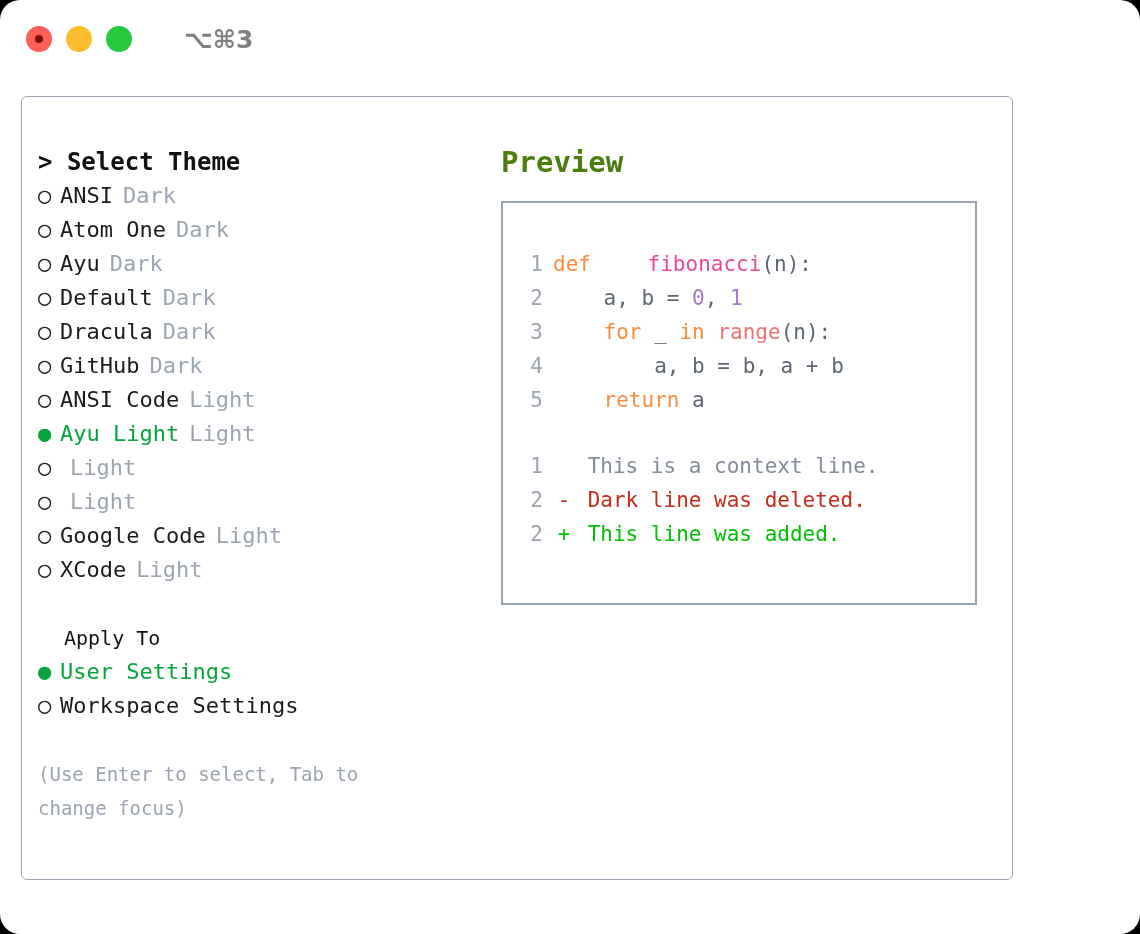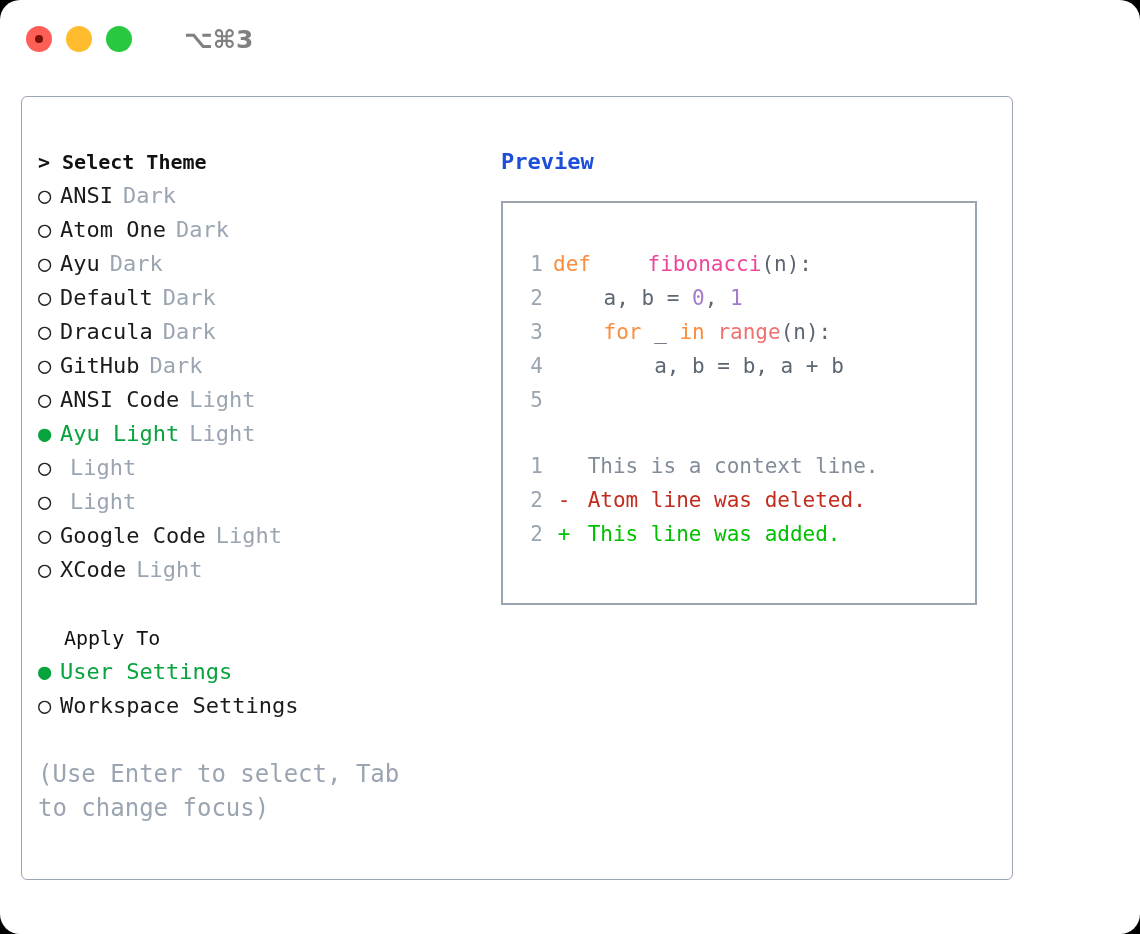--- a/index.html
+++ b/index.html
@@ -84,21 +84,21 @@
 
   
   .left-col {
     position: absolute;
     left: 16px;
     top: 48px;
     width: 430px;
   }
 
   .section-head {
-    font-size: 20px;
+    font-size: 24px;
     line-height: 34px;
     color: #111111;
     white-space: pre;
   }
   .section-head.focused {
     font-weight: bold;
   }
 
   .opt-row {
     display: flex;
@@ -126,39 +126,39 @@
   .apply-head {
     font-size: 20px;
     line-height: 34px;
     color: #111111;
     white-space: pre;
     padding-left: 26px;
   }
 
   .hint {
     margin-top: 34px;
-    font-size: 24px;
+    font-size: 19px;
     line-height: 34px;
     color: #9aa5b1;
     width: 400px;
     white-space: pre-wrap;
   }
 
   
   .right-col {
     position: absolute;
     left: 479px;
     top: 48px;
     width: 500px;
   }
   .preview-title {
-    font-size: 22px;
+    font-size: 29px;
     line-height: 34px;
     font-weight: bold;
-    color: #1d4ed8;
+    color: #4d7c0f;
   }
   .code-box {
     margin-top: 22px;
     width: 476px;
     height: 404px;
     border: 2px solid #9aa5b1;
     box-sizing: border-box;
     background: #ffffff;
     padding: 44px 0 0 14px;
   }
@@ -237,25 +237,25 @@
 
     <div class="right-col">
       <div class="preview-title">Preview</div>
 
       <div class="code-box">
         <div id="code-lines">
             <div class="code-line"><span class="lineno">1</span><span class="code-text"><span class="tok-kw">def </span><span class="tok-fn">fibonacci</span><span class="tok-pl">(n):</span></span></div>
             <div class="code-line"><span class="lineno">2</span><span class="code-text"><span class="tok-pl">    a, b = </span><span class="tok-num">0</span><span class="tok-pl">, </span><span class="tok-num">1</span></span></div>
             <div class="code-line"><span class="lineno">3</span><span class="code-text"><span class="tok-pl">    </span><span class="tok-kw">for</span><span class="tok-pl"> _ </span><span class="tok-kw">in</span><span class="tok-pl"> </span><span class="tok-ent">range</span><span class="tok-pl">(n):</span></span></div>
             <div class="code-line"><span class="lineno">4</span><span class="code-text"><span class="tok-pl">        a, b = b, a + b</span></span></div>
-            <div class="code-line"><span class="lineno">5</span></div>
+            <div class="code-line"><span class="lineno">5</span><span class="code-text"><span class="tok-pl">    </span><span class="tok-kw">return</span><span class="tok-pl"> a</span></span></div>
           </div>
         <div class="blank-line"></div>
         <div id="diff-lines">
             <div class="code-line"><span class="lineno">1</span><span class="diff-ctx" style="width: 22px; display: inline-block; text-align: center;"> </span><span class="diff-ctx"> This is a context line.</span></div>
-            <div class="code-line"><span class="lineno">2</span><span class="diff-del" style="width: 22px; display: inline-block; text-align: center;">-</span><span class="diff-del"> Atom line was deleted.</span></div>
+            <div class="code-line"><span class="lineno">2</span><span class="diff-del" style="width: 22px; display: inline-block; text-align: center;">-</span><span class="diff-del"> Dark line was deleted.</span></div>
             <div class="code-line"><span class="lineno">2</span><span class="diff-add" style="width: 22px; display: inline-block; text-align: center;">+</span><span class="diff-add"> This line was added.</span></div>
           </div>
       </div>
     </div>
 
   </div>
 </div>
 
 </body></html>

